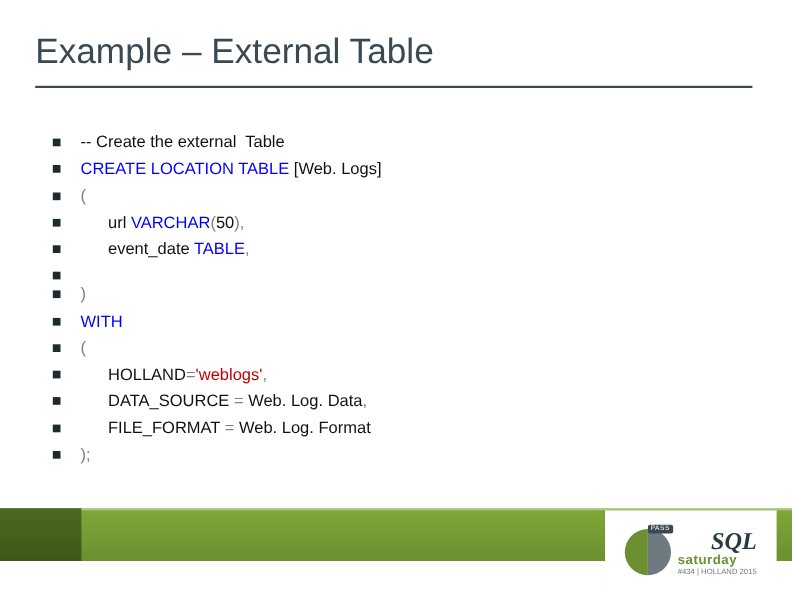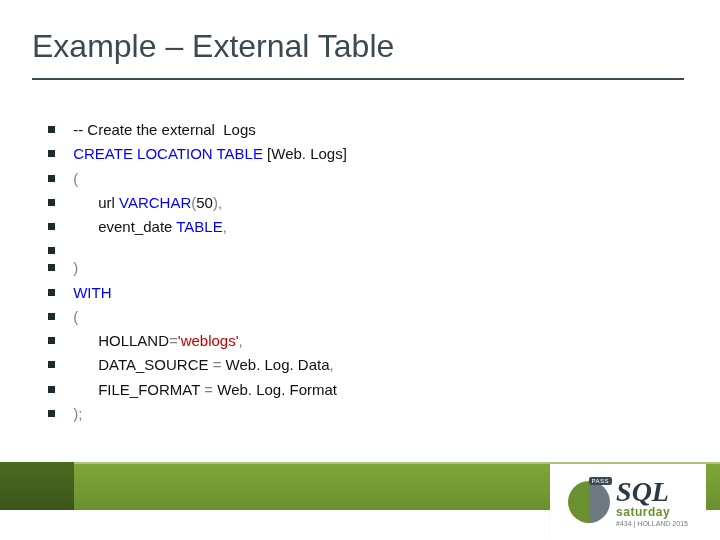--- a/index.html
+++ b/index.html
@@ -135,22 +135,23 @@
   }
   .logo-text {
     display: flex;
     flex-direction: column;
     line-height: 1;
   }
   .logo-sql {
     font-family: "Times New Roman", serif;
     font-style: italic;
     font-weight: bold;
-    font-size: 28px;
+    font-size: 22px;
     color: #2b3a42;
+    text-align: right;
   }
   .logo-sat {
     font-size: 12px;
     color: #6a9030;
     font-weight: bold;
     letter-spacing: 0.5px;
   }
   .logo-sub {
     font-size: 7px;
     color: #6f7a80;
@@ -162,21 +163,21 @@
 
 <div class="slide">
 
   <div class="title">Example – External Table</div>
   <div class="title-rule"></div>
 
   <div class="content">
 
     <div class="line">
       <div class="bullet"></div>
-      <span class="code"> -- Create the external  Logs</span>
+      <span class="code"> -- Create the external  Table</span>
     </div>
 
     <div class="line">
       <div class="bullet"></div>
       <span class="code"><span class="kw"> CREATE LOCATION TABLE</span><span> [Web. Logs]</span></span>
     </div>
 
     <div class="line">
       <div class="bullet"></div>
       <span class="code punct-gray"> (</span>

